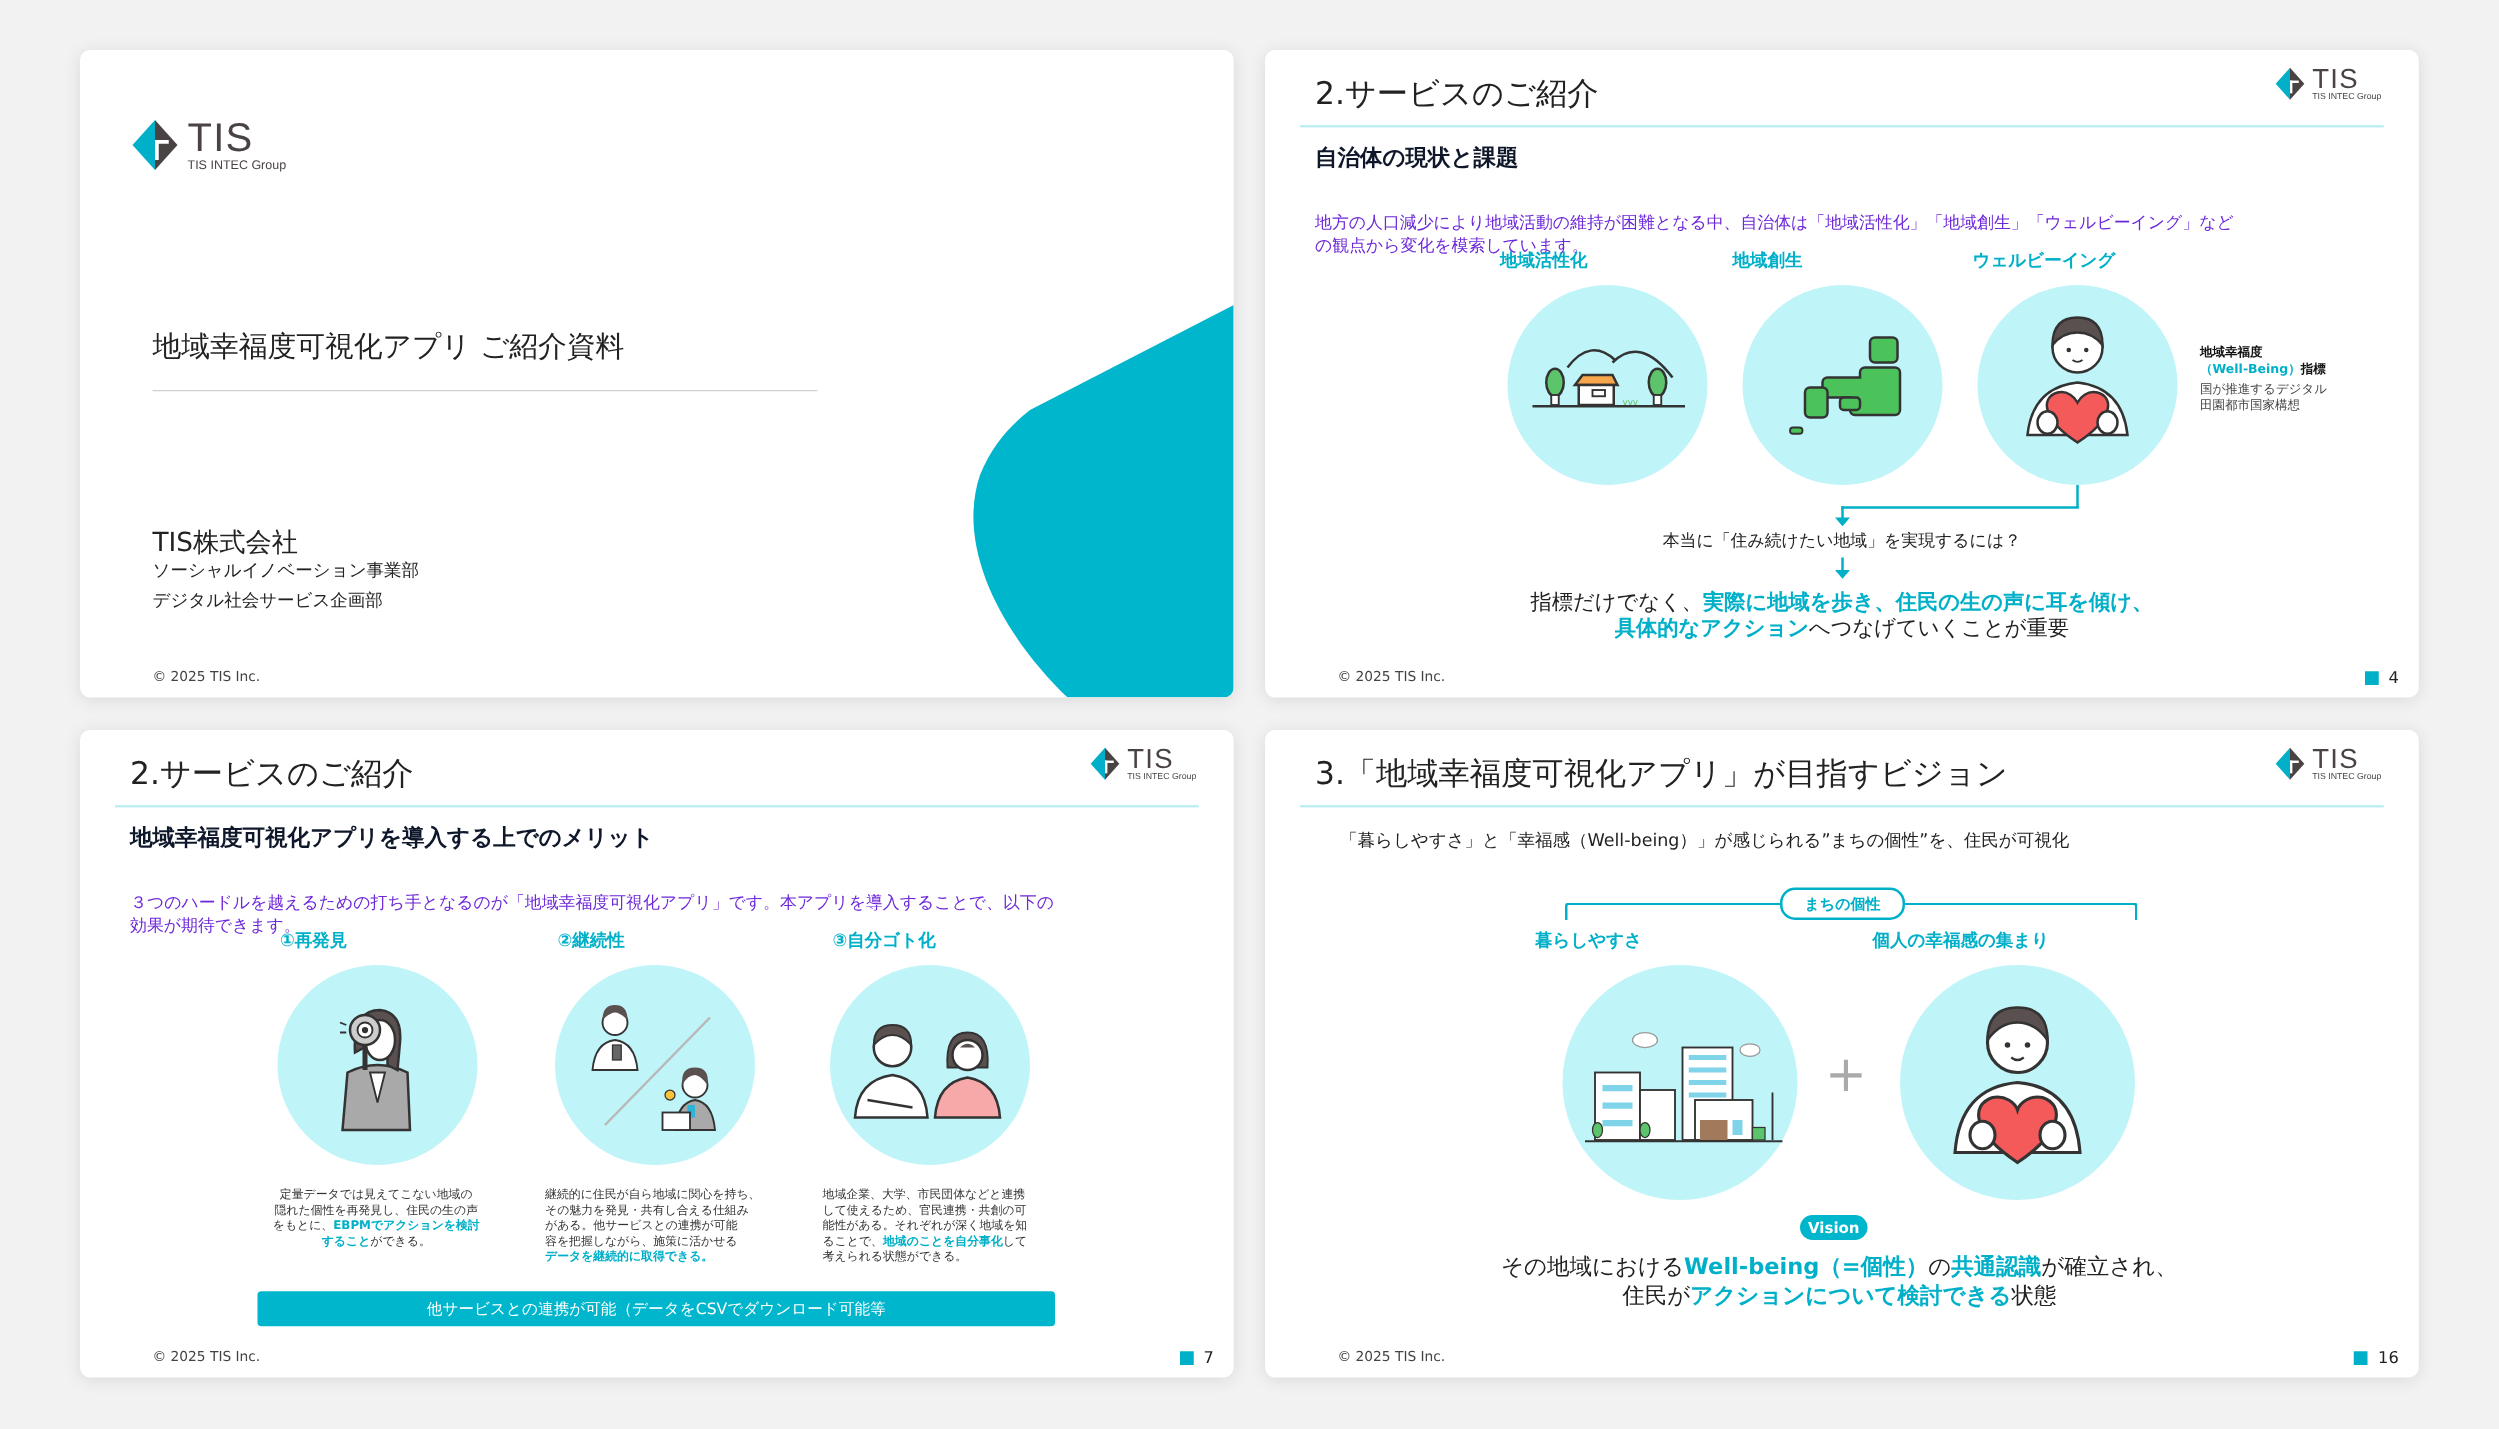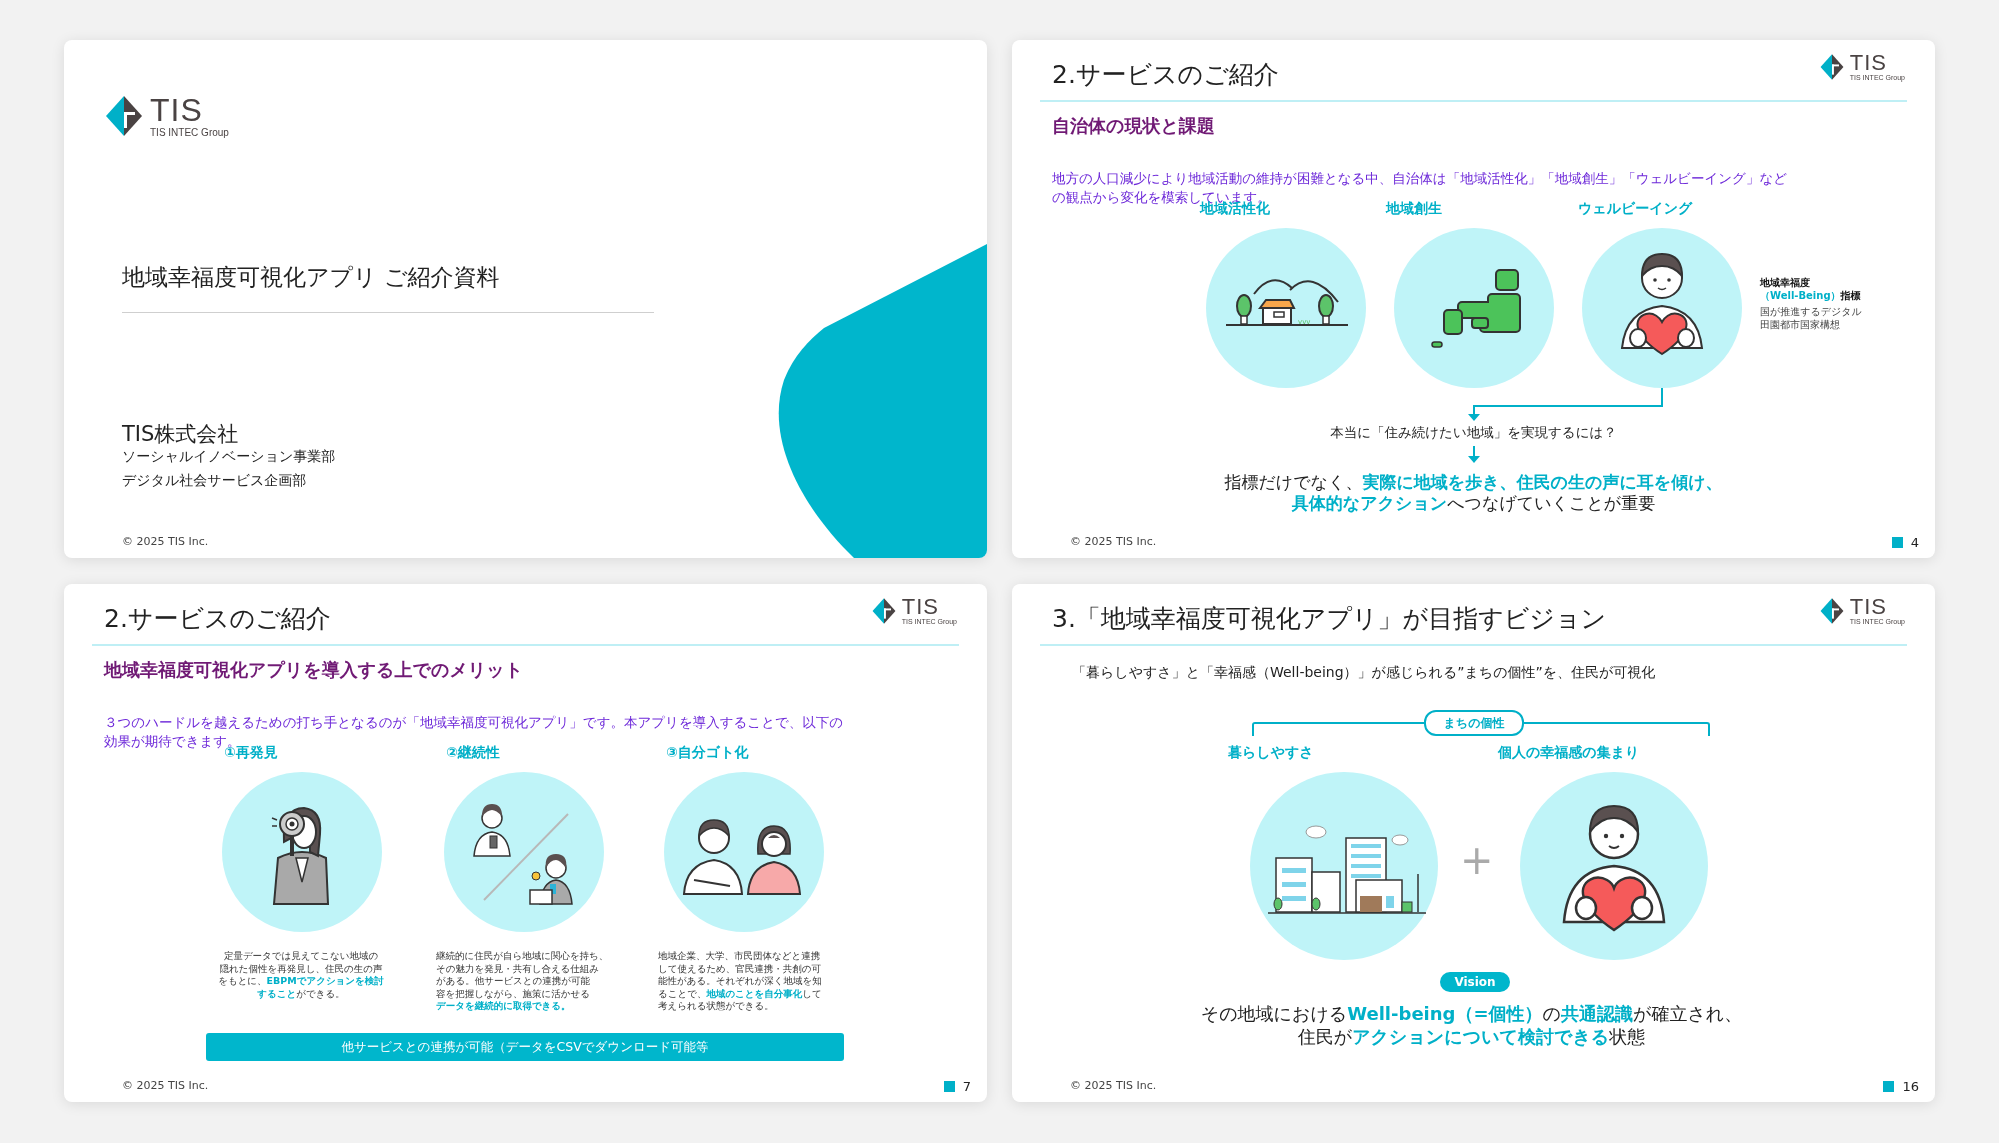--- a/index.html
+++ b/index.html
@@ -28,21 +28,21 @@
   .logo .small { font-family:"Liberation Sans", sans-serif; color:#4a4343; white-space:nowrap; }
 
   .footer-copy { position:absolute; left:58px; bottom:10px; font-size:11px; color:#444; }
   .pagenum { position:absolute; right:16px; bottom:8px; font-size:13px; color:#222; display:flex; align-items:center; gap:8px; }
   .pagenum .sq { width:11px; height:11px; background:#00b0c8; display:inline-block; }
 
   .slide-title { position:absolute; left:40px; top:16px; font-size:26px; color:#222; }
   .title-rule { position:absolute; left:28px; right:28px; top:60px; height:2px; background:#bfeff5; }
 
   .circle { position:absolute; border-radius:50%; background:#bff4f8; }
-  .heading { font-size:18px; font-weight:bold; color:#701a75; }
+  .heading { font-size:18px; font-weight:bold; color:#0f172a; }
   .body-text { font-size:13px; line-height:19px; color:#6d28d9;margin-top:25px; }
   .col-label { position:absolute; font-size:14px; font-weight:bold; color:#00b0c8; text-align:left; }
   .desc { position:absolute; font-size:9.5px; line-height:12.5px; color:#333; }
 </style>
 </head>
 <body>
 
 <div class="slide" id="s1">
   <div class="logo" style="left:38px; top:54px;">
     <svg width="44" height="44" viewBox="0 0 44 44">
@@ -322,21 +322,21 @@
       <path d="M70,60 Q70,34 94,34 Q118,34 118,60 Q108,46 94,46 Q80,46 70,60 Z" fill="#5a5050" stroke="#333" stroke-width="2"></path>
       <circle cx="86" cy="64" r="2.2" fill="#333"></circle>
         <circle cx="102" cy="64" r="2.2" fill="#333"></circle>
       <path d="M89,74 Q94,78 99,74" fill="none" stroke="#333" stroke-width="1.8"></path>
       <path d="M94,158 C58,134 56,112 74,106 C84,104 92,110 94,116 C96,110 104,104 114,106 C132,112 130,134 94,158 Z" fill="#f55a5a" stroke="#333" stroke-width="2.5"></path>
       <ellipse cx="66" cy="136" rx="10" ry="11" fill="#fff" stroke="#333" stroke-width="2.5"></ellipse>
       <ellipse cx="122" cy="136" rx="10" ry="11" fill="#fff" stroke="#333" stroke-width="2.5"></ellipse>
     </svg>
   </div>
 
-  <div class="abs" style="left:428px; top:388px; width:70px; height:20px; background:#00b6cc; border-radius:10px; color:#fff; font-size:12px; font-weight:bold; line-height:20px; text-align:center;">Vision</div>
+  <div class="abs" style="left:428px; top:388px; width:54px; height:20px; background:#00b6cc; border-radius:10px; color:#fff; font-size:12px; font-weight:bold; line-height:20px; text-align:center;">Vision</div>
 
   <div class="abs" style="left:0; width:919px; top:418px; text-align:center; font-size:18px; line-height:23px; color:#222;">
     <div><span>その地域における</span><span class="teal bold">Well-being（=個性）</span><span>の</span><span class="teal bold">共通認識</span><span>が確立され、</span></div>
     <div><span>住民が</span><span class="teal bold">アクションについて検討できる</span><span>状態</span></div>
   </div>
 
   <div class="footer-copy">© 2025 TIS Inc.</div>
   <div class="pagenum">
       <span class="sq"></span>
       <span>16</span>

